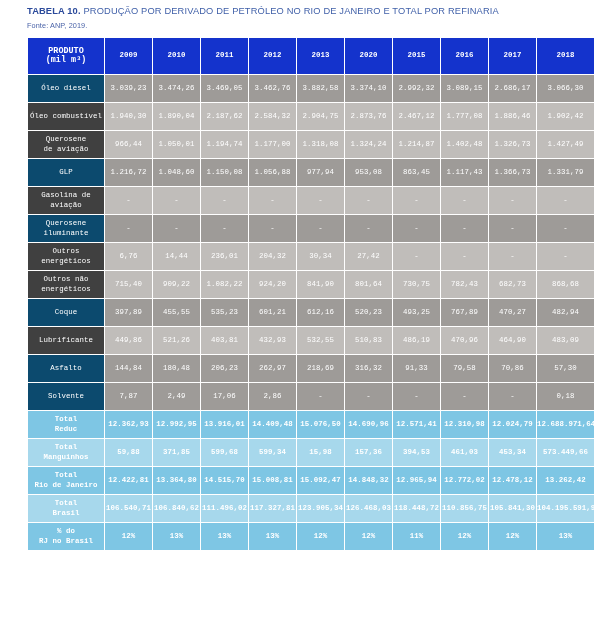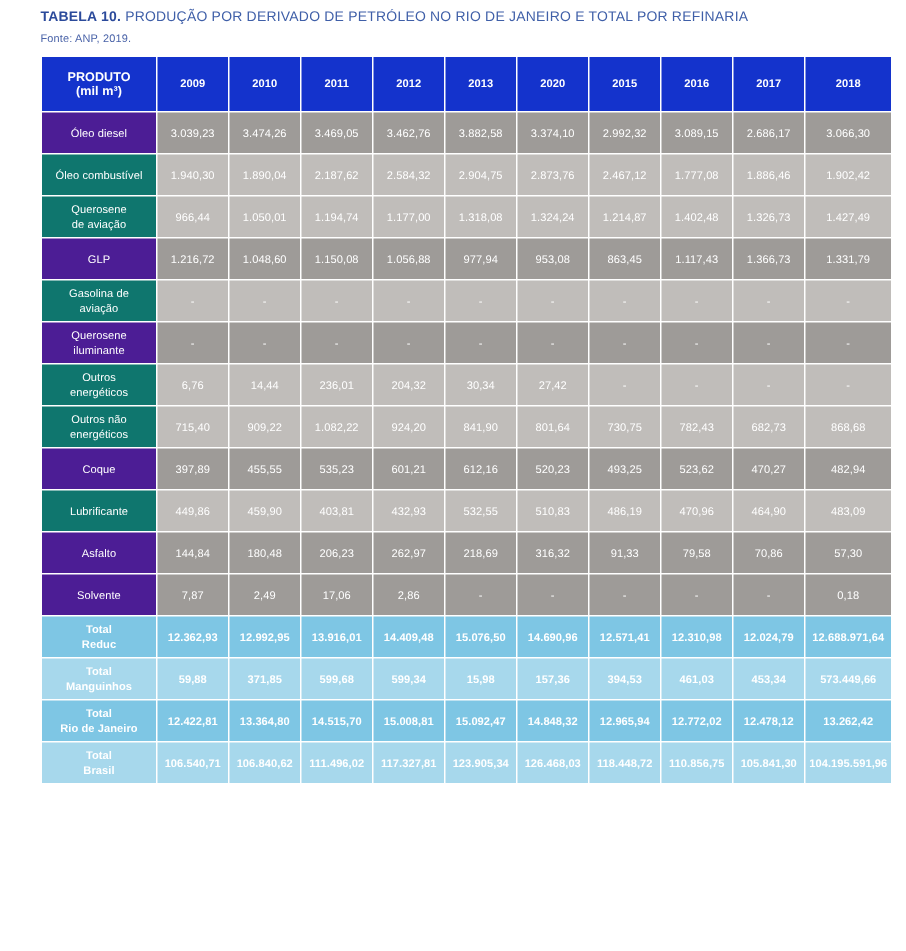--- a/index.html
+++ b/index.html
@@ -40,20 +40,21 @@
     margin-top: 3px;
     letter-spacing: 0.1px;
   }
   table.datatable {
     border-collapse: separate;
     border-spacing: 1px;
     margin-left: 27px;
     margin-top: 7px;
     width: 551px;
     table-layout: fixed;
+    font-family: Liberation Mono, monospace;
   }
   table.datatable th,
   table.datatable td {
     padding: 0;
     margin: 0;
     text-align: center;
     vertical-align: middle;
     color: #ffffff;
     font-size: 7.4px;
     line-height: 9.5px;
@@ -72,22 +73,22 @@
   col.c-yr   { width: 47px; }
   col.c-yr-last { width: 57px; }
 
   tbody td {
     height: 27px;
   }
   tr.r-dark td { background: #9e9b98; }
   tr.r-light td { background: #c0bdba; }
   tr.r-dark td.label,
   tr.r-light td.label { }
-  tr.r-dark td.label { background: #4c1d95; }
-  tr.r-light td.label { background: #0f766e; }
+  tr.r-dark td.label { background: #0c4a6e; }
+  tr.r-light td.label { background: #404040; }
 
   tr.t-dark td { background: #7ec6e4; font-weight: bold; }
   tr.t-light td { background: #a7d8ec; font-weight: bold; }
 
   td.label {
     font-weight: normal;
     padding: 0 3px;
     line-height: 9.8px;
   }
   tr.t-dark td.label, tr.t-light td.label {
@@ -293,30 +294,30 @@
           <td class="label">
             <div>Coque</div>
           </td>
           <td class="num">397,89</td>
           <td class="num">455,55</td>
           <td class="num">535,23</td>
           <td class="num">601,21</td>
           <td class="num">612,16</td>
           <td class="num">520,23</td>
           <td class="num">493,25</td>
-          <td class="num">523,62</td>
+          <td class="num">767,89</td>
           <td class="num">470,27</td>
           <td class="num">482,94</td>
         </tr>
         <tr class="r-light">
           <td class="label">
             <div>Lubrificante</div>
           </td>
           <td class="num">449,86</td>
-          <td class="num">459,90</td>
+          <td class="num">521,26</td>
           <td class="num">403,81</td>
           <td class="num">432,93</td>
           <td class="num">532,55</td>
           <td class="num">510,83</td>
           <td class="num">486,19</td>
           <td class="num">470,96</td>
           <td class="num">464,90</td>
           <td class="num">483,09</td>
         </tr>
         <tr class="r-dark">
@@ -406,16 +407,32 @@
           <td class="num">106.840,62</td>
           <td class="num">111.496,02</td>
           <td class="num">117.327,81</td>
           <td class="num">123.905,34</td>
           <td class="num">126.468,03</td>
           <td class="num">118.448,72</td>
           <td class="num">110.856,75</td>
           <td class="num">105.841,30</td>
           <td class="num">104.195.591,96</td>
         </tr>
+        <tr class="t-dark">
+          <td class="label">
+            <div>% do</div>
+            <div>RJ no Brasil</div>
+          </td>
+          <td class="num">12%</td>
+          <td class="num">13%</td>
+          <td class="num">13%</td>
+          <td class="num">13%</td>
+          <td class="num">12%</td>
+          <td class="num">12%</td>
+          <td class="num">11%</td>
+          <td class="num">12%</td>
+          <td class="num">12%</td>
+          <td class="num">13%</td>
+        </tr>
       </tbody>
   </table>
 
 </div>
 
 </body></html>

